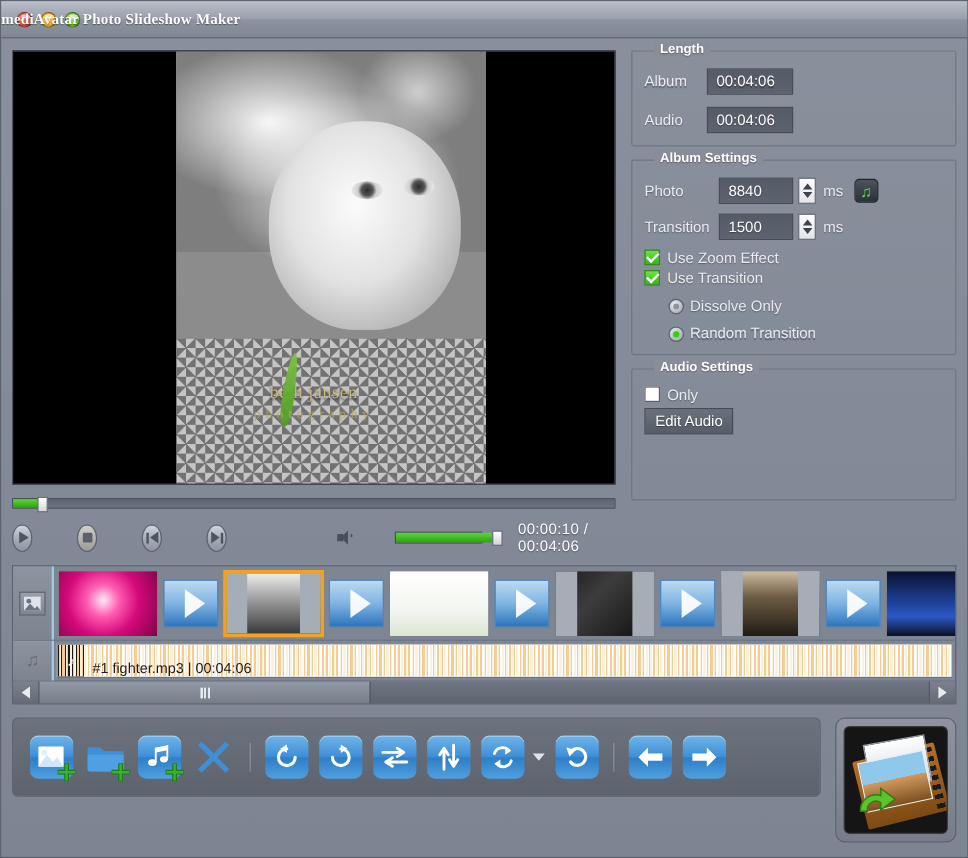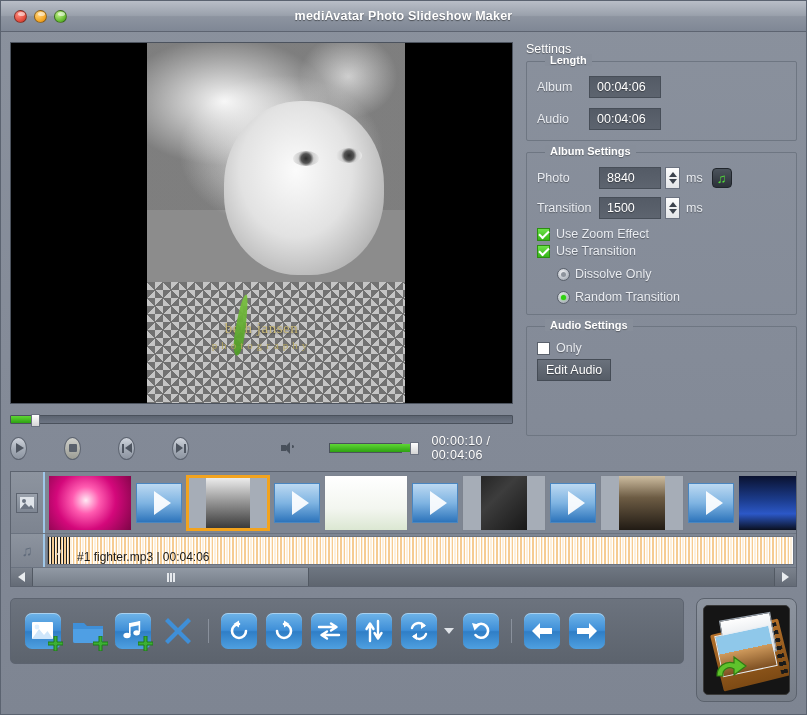--- a/index.html
+++ b/index.html
@@ -24,23 +24,23 @@
     display: flex; align-items: center;
     position: relative;
   }
   .lights { display: flex; gap: 7px; padding-left: 13px; }
   .light { width: 13px; height: 13px; border-radius: 50%; border: 1px solid rgba(0,0,0,.42); position: relative; }
   .light::after{content:"";position:absolute;top:1.5px;left:2.5px;width:7px;height:4px;border-radius:50%;background:rgba(255,255,255,.55);}
   .l-close { background: radial-gradient(circle at 35% 30%, #ff8d80, #e24b3c 65%, #b32f22); }
   .l-min   { background: radial-gradient(circle at 35% 30%, #ffd47e, #f5a623 65%, #c97e10); }
   .l-max   { background: radial-gradient(circle at 35% 30%, #c3f08a, #64bc30 65%, #3f8c18); }
   .title-text {
-    position: absolute; left: 0; right: 0; text-align: center;
+    position: absolute; left: 0; right: 0; text-align: left;
     font-size: 12.5px; font-weight: bold; color: #ffffff;
-    text-shadow: 0 1px 1px rgba(0,0,0,.45); letter-spacing: .2px;
+    text-shadow: 0 1px 1px rgba(0,0,0,.45); letter-spacing: .2px; font-family: Liberation Serif, serif;
   }
   
   .top-area { display: flex; padding: 10px 9px 0 9px; }
   .preview-col { width: 503px; }
   .preview {
     width: 503px; height: 362px;
     background: #000;
     border: 1px solid #4c535e;
     position: relative; overflow: hidden;
   }
@@ -125,21 +125,21 @@
   .spin .up{border-bottom:5px solid #3d444e;border-left:4px solid transparent;border-right:4px solid transparent;}
   .spin .dn{border-top:5px solid #3d444e;border-left:4px solid transparent;border-right:4px solid transparent;}
   .ms { margin-left:6px; font-size:12.5px; color:#e9ecf1; text-shadow:0 1px 1px rgba(0,0,0,.35);}
   .musicbtn { margin-left:9px; width:20px; height:20px; border-radius:4px;
     background: linear-gradient(180deg,#4b535c,#2b3138); border:1px solid #20252b;
     display:flex;align-items:center;justify-content:center; color:#52e03a; font-size:13px; }
   .chk { width:13px; height:13px; background:#fff; border:1px solid #5a616c; display:inline-flex;
     align-items:center; justify-content:center; margin-right:6px; flex:none;}
   .chk.on { background: linear-gradient(180deg,#6ee24b,#35b516); border-color:#2c8f12; }
   .chk.on::after{content:"";width:8px;height:4px;border-left:2px solid #fff;border-bottom:2px solid #fff;transform:rotate(-45deg) translate(1px,-1px);}
-  .crow { display:flex; align-items:flex-end; margin-bottom:3px; }
+  .crow { display:flex; align-items:flex-start; margin-bottom:3px; }
   .rad { width:13px; height:13px; border-radius:50%; margin-right:5px; flex:none;
     background: radial-gradient(circle at 40% 35%, #f3f4f6, #b9bec6 60%, #8d939c);
     border:1px solid #5a616c; display:flex; align-items:center; justify-content:center;}
   .rad i{ width:5px;height:5px;border-radius:50%;background:#8d939c; display:block;}
   .rad.on i{ background:#2fd110; box-shadow:0 0 2px #2fd110;}
   .rrow { display:flex; align-items:center; padding-left:20px; margin-top:9px; }
   .btn-gray { background: linear-gradient(180deg,#6a717c,#565d67); border:1px solid #454c56;
     color:#fff; font-size:12.5px; padding:3px 8px; text-shadow:0 1px 1px rgba(0,0,0,.4); }
   .audio-group { min-height: 110px; }
   
@@ -279,21 +279,20 @@
         </div>
         <div class="vol">
           <div class="vol-fill"></div>
           <div class="vol-knob"></div>
         </div>
         <div class="timecode">00:00:10 / 00:04:06</div>
       </div>
     </div>
 
     <div class="settings">
-      <div class="settings-title">Settings</div>
 
       <fieldset class="group">
         <legend>Length</legend>
         <div class="row">
           <span class="lbl lenlabel">Album</span>
           <span class="fld">00:04:06</span>
         </div>
         <div class="row">
           <span class="lbl lenlabel">Audio</span>
           <span class="fld">00:04:06</span>

